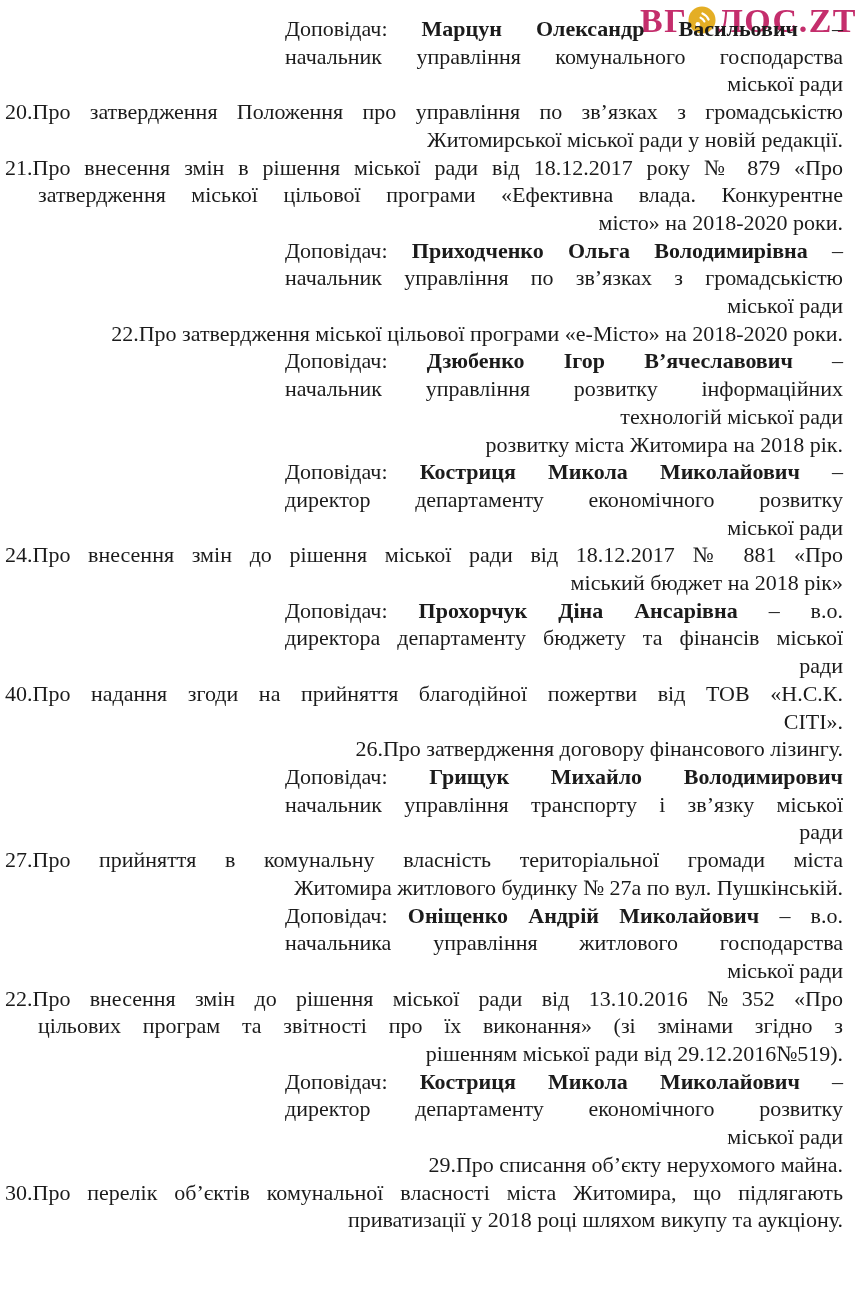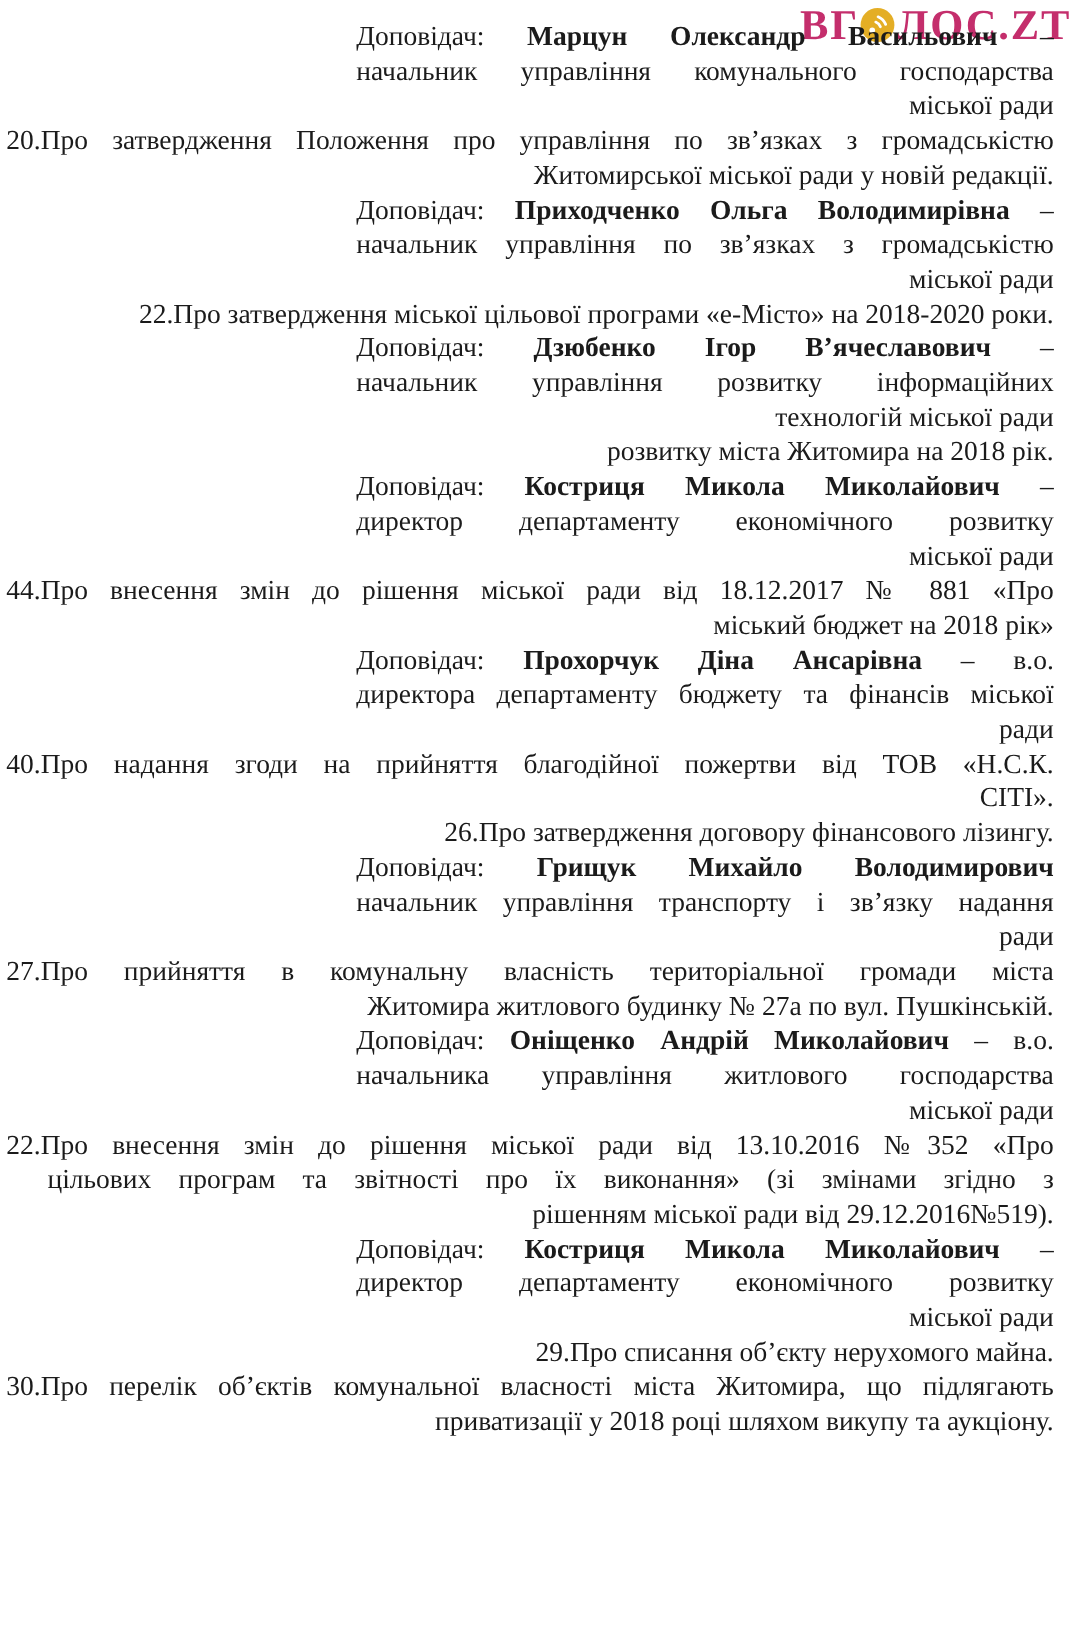--- a/index.html
+++ b/index.html
@@ -56,20 +56,25 @@
   <div class="content">
       <div class="block speaker">
         <div class="line just"><span>Доповідач:</span> <span class="bold">Марцун Олександр Васильович</span> –</div>
         <div class="line just">начальник управління комунального господарства</div>
         <div class="line">міської ради</div>
       </div>
       <div class="block item">
         <div class="line just"><span class="num">20.</span>Про затвердження Положення про управління по зв’язках з громадськістю</div>
         <div class="line cont">Житомирської міської ради у новій редакції.</div>
       </div>
+      <div class="block item">
+        <div class="line just"><span class="num">21.</span>Про внесення змін в рішення міської ради від 18.12.2017 року № 879 «Про</div>
+        <div class="line cont just">затвердження міської цільової програми «Ефективна влада. Конкурентне</div>
+        <div class="line cont">місто» на 2018-2020 роки.</div>
+      </div>
       <div class="block speaker">
         <div class="line just"><span>Доповідач:</span> <span class="bold">Приходченко Ольга Володимирівна</span> –</div>
         <div class="line just">начальник управління по зв’язках з громадськістю</div>
         <div class="line">міської ради</div>
       </div>
       <div class="block item">
         <div class="line"><span class="num">22.</span>Про затвердження міської цільової програми «е-Місто» на 2018-2020 роки.</div>
       </div>
       <div class="block speaker">
         <div class="line just"><span>Доповідач:</span> <span class="bold">Дзюбенко Ігор В’ячеславович</span> –</div>
@@ -78,38 +83,38 @@
       </div>
       <div class="block item">
         <div class="line cont">розвитку міста Житомира на 2018 рік.</div>
       </div>
       <div class="block speaker">
         <div class="line just"><span>Доповідач:</span> <span class="bold">Костриця Микола Миколайович</span> –</div>
         <div class="line just">директор департаменту економічного розвитку</div>
         <div class="line">міської ради</div>
       </div>
       <div class="block item">
-        <div class="line just"><span class="num">44.</span>Про внесення змін до рішення міської ради від 18.12.2017 № 881 «Про</div>
+        <div class="line just"><span class="num">24.</span>Про внесення змін до рішення міської ради від 18.12.2017 № 881 «Про</div>
         <div class="line cont">міський бюджет на 2018 рік»</div>
       </div>
       <div class="block speaker">
         <div class="line just"><span>Доповідач:</span> <span class="bold">Прохорчук Діна Ансарівна</span> – в.о.</div>
         <div class="line just">директора департаменту бюджету та фінансів міської</div>
         <div class="line">ради</div>
       </div>
       <div class="block item">
         <div class="line just"><span class="num">40.</span>Про надання згоди на прийняття благодійної пожертви від ТОВ «Н.С.К.</div>
         <div class="line cont">СІТІ».</div>
       </div>
       <div class="block item">
         <div class="line"><span class="num">26.</span>Про затвердження договору фінансового лізингу.</div>
       </div>
       <div class="block speaker">
         <div class="line just"><span>Доповідач:</span> <span class="bold">Грищук Михайло Володимирович</span></div>
-        <div class="line just">начальник управління транспорту і зв’язку надання</div>
+        <div class="line just">начальник управління транспорту і зв’язку міської</div>
         <div class="line">ради</div>
       </div>
       <div class="block item">
         <div class="line just"><span class="num">27.</span>Про прийняття в комунальну власність територіальної громади міста</div>
         <div class="line cont">Житомира житлового будинку № 27а по вул. Пушкінській.</div>
       </div>
       <div class="block speaker">
         <div class="line just"><span>Доповідач:</span> <span class="bold">Оніщенко Андрій Миколайович</span> – в.о.</div>
         <div class="line just">начальника управління житлового господарства</div>
         <div class="line">міської ради</div>

